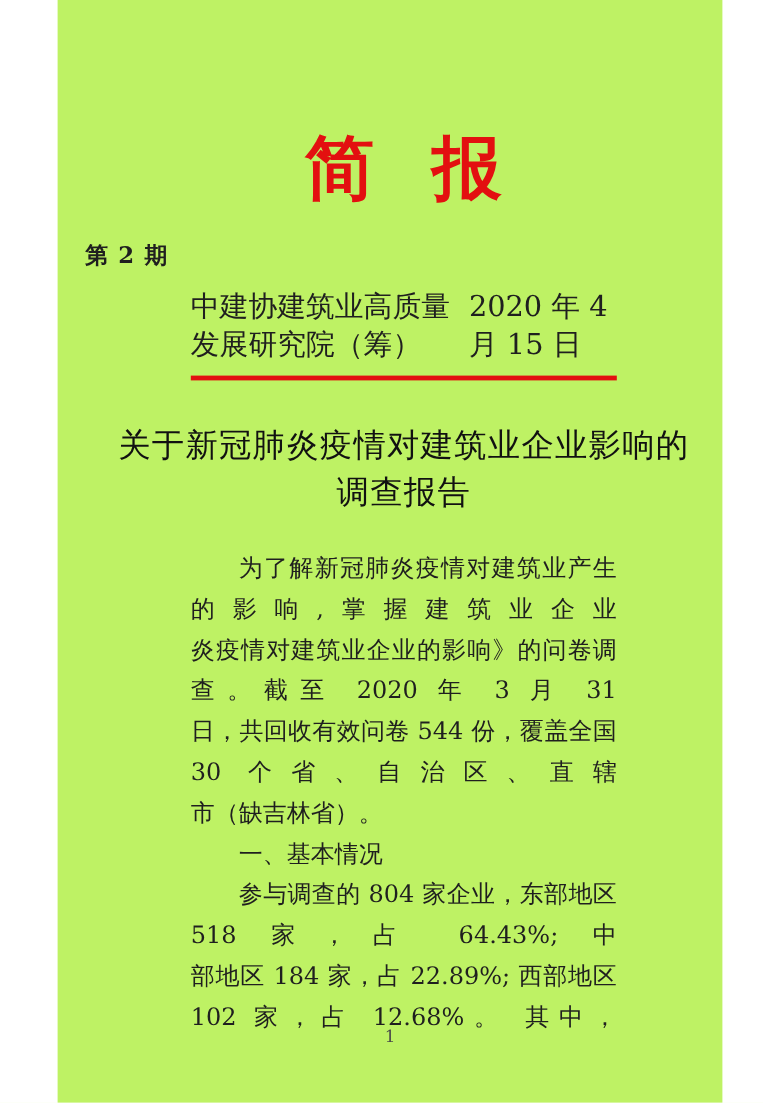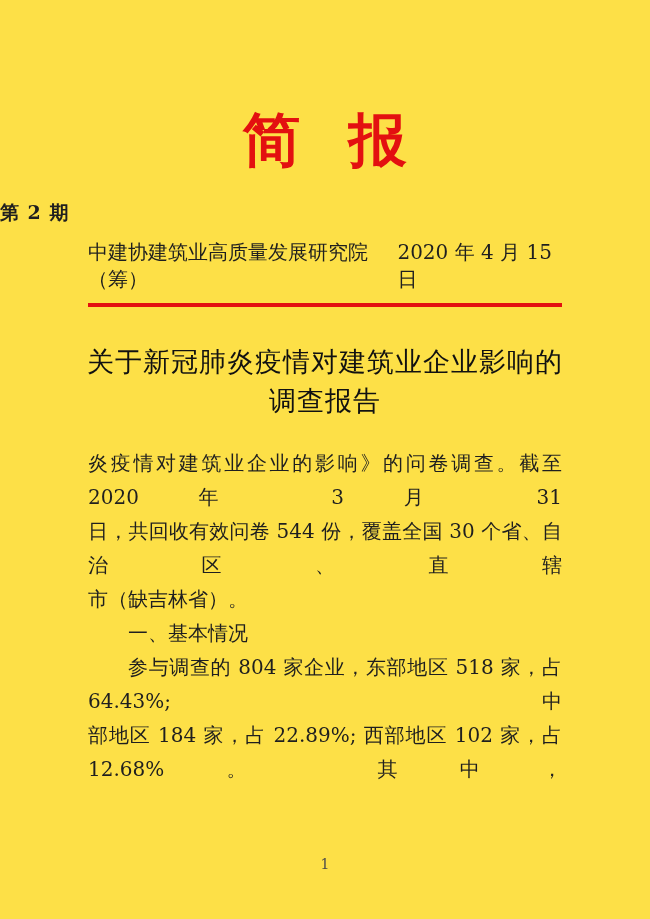--- a/index.html
+++ b/index.html
@@ -1,26 +1,27 @@
 <!DOCTYPE html>
 <html><head>
 <meta charset="utf-8">
 <style>
   * { margin: 0; padding: 0; box-sizing: border-box; }
   html, body { background: #ffffff; }
   body { font-family: "DejaVu Serif", "Liberation Serif", serif; }
 
   .page {
     position: relative;
-    width: 650px;
+    width: 554px;
     height: 919px;
     margin: 0 auto;
-    background: #fde047;
+    background: #bef264;
     color: #1f1f1f;
     overflow: hidden;
+    padding-left: 23px;
   }
 
   
   .bulletin-title {
     padding-top: 106px;
     text-align: center;
     font-size: 58px;
     font-weight: bold;
     line-height: 1.18;
     color: #e31010;
@@ -32,21 +33,21 @@
     text-align: left;
     font-size: 19px;
     font-weight: bold;
     letter-spacing: 1px;
   }
   .masthead-row {
     display: flex;
     justify-content: space-between;
     align-items: baseline;
     margin: 13px 88px 0 88px;
-    font-size: 20px;
+    font-size: 24px;
   }
   .divider-rule {
     height: 4px;
     background: #e31010;
     margin: 10px 88px 0 88px;
   }
 
   
   .doc-title {
     margin-top: 35px;
@@ -109,20 +110,21 @@
   <div class="divider-rule"></div>
 
   <div class="doc-title">
     <div>关于新冠肺炎疫情对建筑业企业影响的</div>
     <div>调查报告</div>
   </div>
 
   <div class="body-text">
 
     <div>
+      <div class="body-line indent">为了解新冠肺炎疫情对建筑业产生的影响,掌握建筑业企业</div>
       <div class="body-line">炎疫情对建筑业企业的影响》的问卷调查。截至 2020 年 3 月 31</div>
       <div class="body-line">日，共回收有效问卷 544 份，覆盖全国 30 个省、自治区、直辖</div>
       <div class="body-line short">市（缺吉林省）。</div>
     </div>
 
     <div class="body-line section-heading">一、基本情况</div>
 
     <div>
       <div class="body-line indent">参与调查的 804 家企业，东部地区 518 家，占 64.43%; 中</div>
       <div class="body-line">部地区 184 家，占 22.89%; 西部地区 102 家，占 12.68%。 其中，</div>

